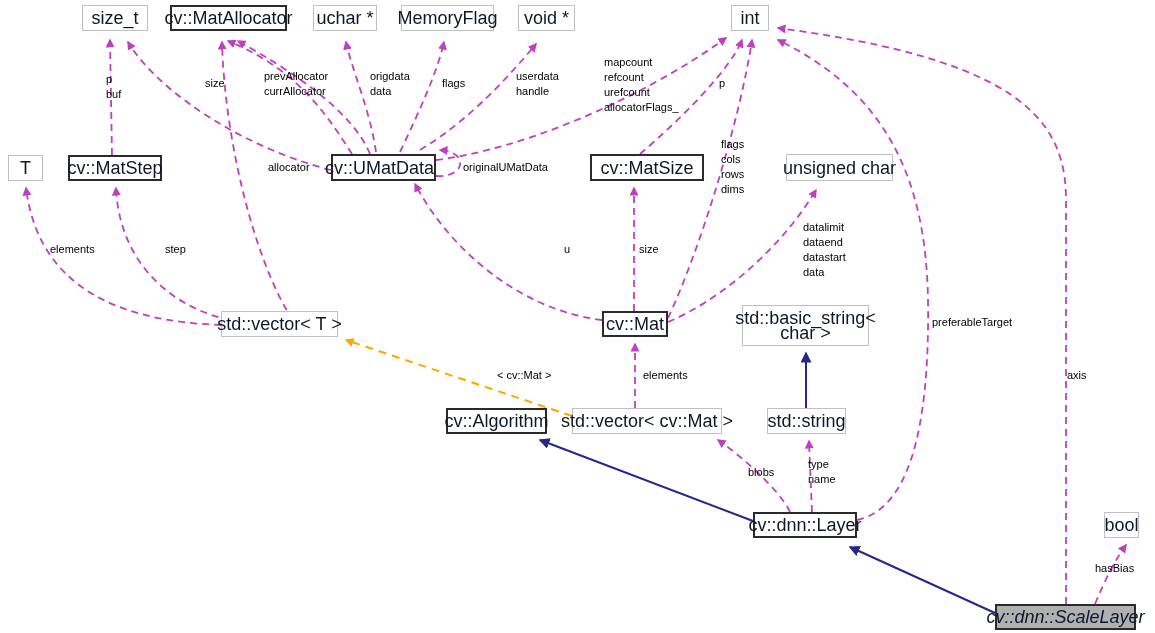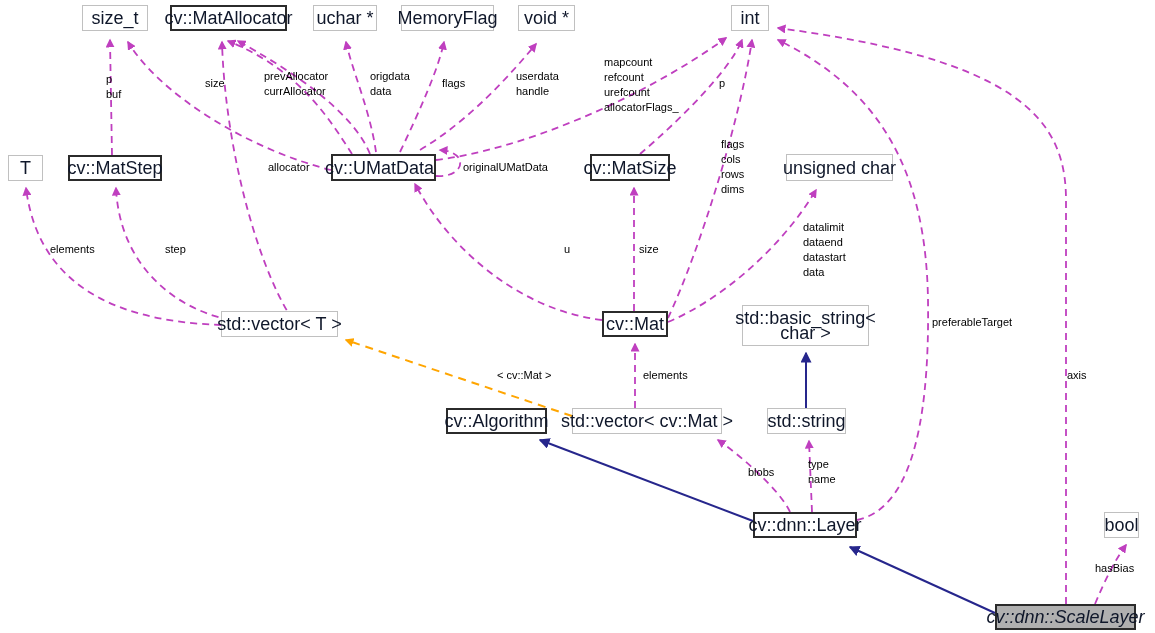--- a/index.html
+++ b/index.html
@@ -162,21 +162,21 @@
       </div>
       <div class="node thin" style="left: 8px; top: 155px; width: 35px; height: 26px;">
         <span>T</span>
       </div>
       <div class="node bold" style="left: 68px; top: 155px; width: 94px; height: 26px;">
         <span>cv::MatStep</span>
       </div>
       <div class="node bold" style="left: 331px; top: 154px; width: 105px; height: 27px; justify-content: flex-end;">
         <span>cv::UMatData</span>
       </div>
-      <div class="node bold" style="left: 590px; top: 154px; width: 80px; height: 27px;">
+      <div class="node bold" style="left: 590px; top: 154px; width: 114px; height: 27px;">
         <span>cv::MatSize</span>
       </div>
       <div class="node thin" style="left: 786px; top: 154px; width: 107px; height: 27px;">
         <span>unsigned char</span>
       </div>
       <div class="node thin" style="left: 221px; top: 311px; width: 117px; height: 26px;">
         <span>std::vector&lt; T &gt;</span>
       </div>
       <div class="node bold" style="left: 602px; top: 311px; width: 66px; height: 26px;">
         <span>cv::Mat</span>

